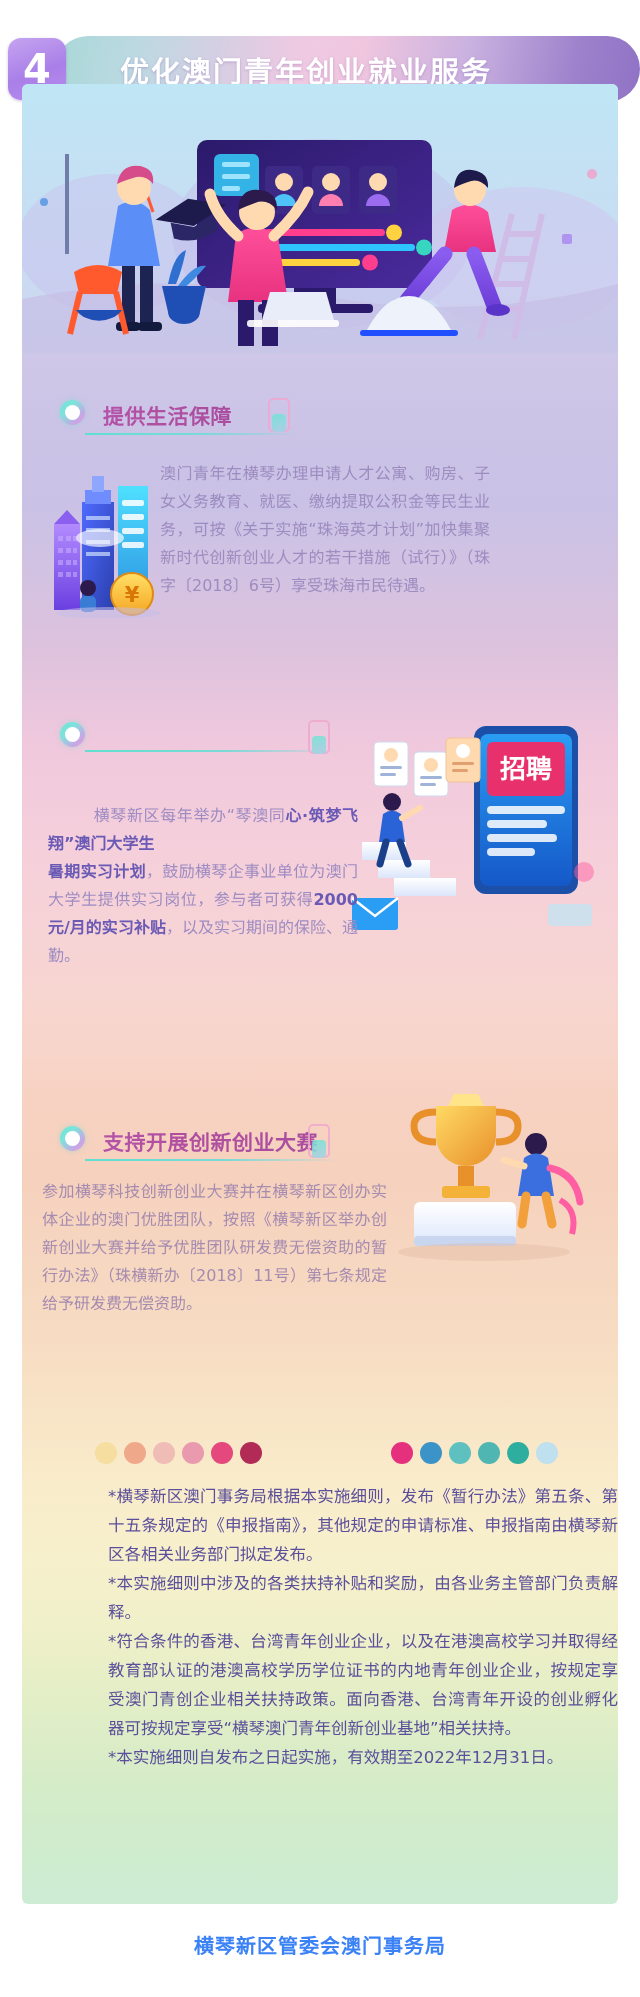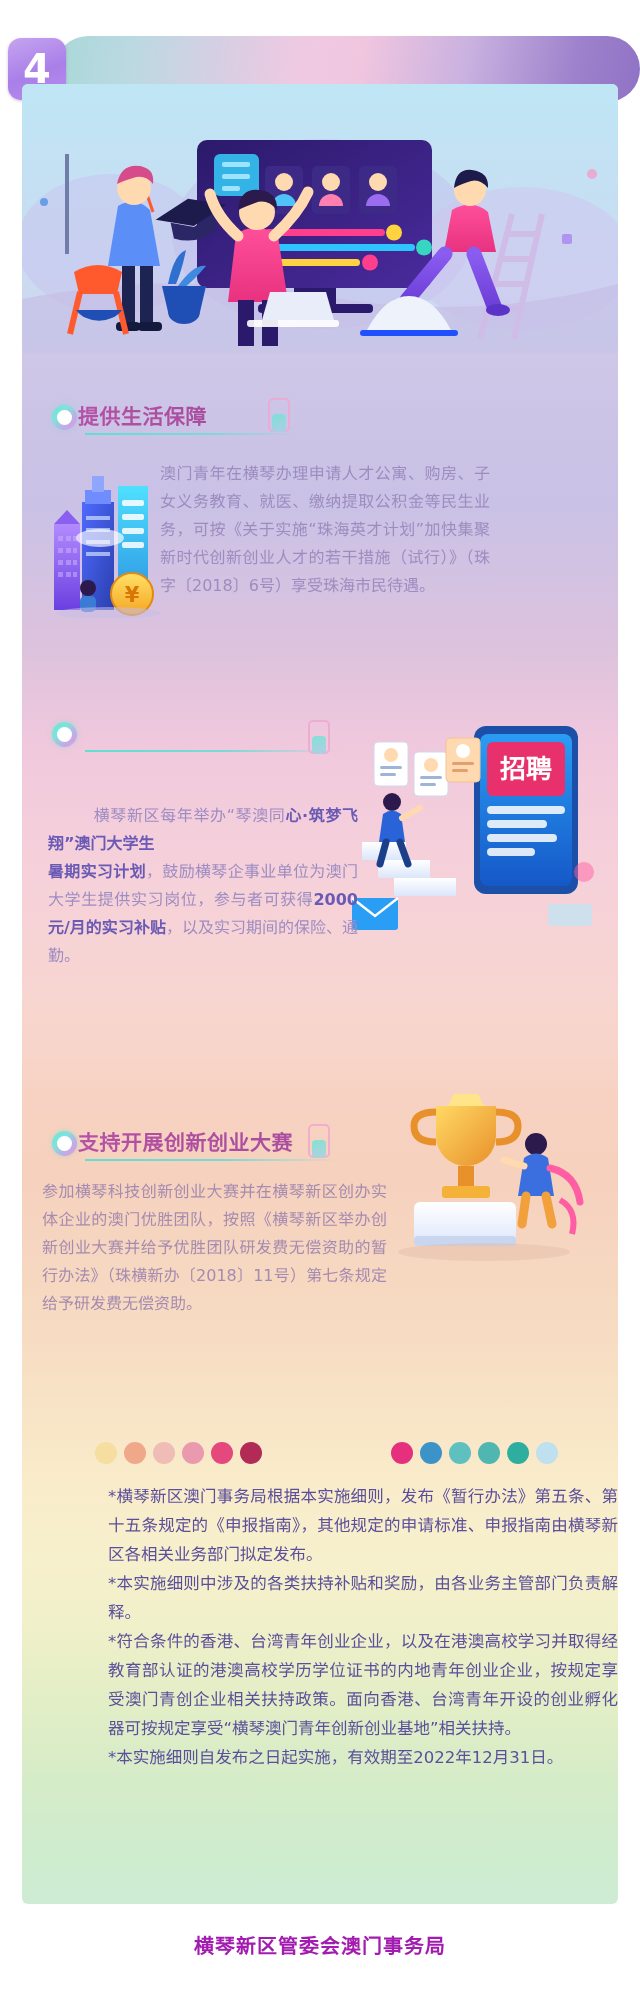--- a/index.html
+++ b/index.html
@@ -98,23 +98,23 @@
     position: absolute;
     left: 0; top: 0;
     width: 596px; height: 270px;
     overflow: hidden;
   }
   .hero svg { display: block; }
 
   
   .section { position: absolute; left: 0; width: 596px; }
   .sec-head {
-    display: flex; align-items: flex-end;
-    gap: 1px;
-    padding-left: 30px;
+    display: flex; align-items: flex-start;
+    gap: 18px;
+    padding-left: 38px;
     position: relative;
   }
   .bullet {
     width: 25px; height: 25px;
     border-radius: 50%;
     flex: 0 0 auto;
     background: linear-gradient(135deg, #67e8d2 0%, #7fe2dc 35%, #c9a5e6 75%, #e8a0d6 100%);
     display: flex; align-items: center; justify-content: center;
     box-shadow: 0 0 5px rgba(120,220,210,.55);
   }
@@ -240,31 +240,32 @@
 
   
   .footer {
     position: absolute;
     left: 0; top: 1930px;
     width: 640px;
     text-align: center;
     font-size: 20px;
     font-weight: bold;
     letter-spacing: 1px;
-    color: #a21caf;
+    color: #3b82f6;
   }
 </style>
 </head>
 <body>
 
 <div class="poster">
 
   <div class="header">
     <div class="header-bar"></div>
     <div class="header-badge">4</div>
+    <div class="header-title">优化澳门青年创业就业服务</div>
   </div>
 
   <div class="body-panel">
 
     <div class="hero">
       <svg width="596" height="270" viewBox="0 0 596 270" xmlns="http://www.w3.org/2000/svg">
         <defs>
           <linearGradient id="hsky" x1="0" y1="0" x2="0" y2="1">
             <stop offset="0" stop-color="#bfe6f5"></stop>
             <stop offset="1" stop-color="#cfd6ef"></stop>

